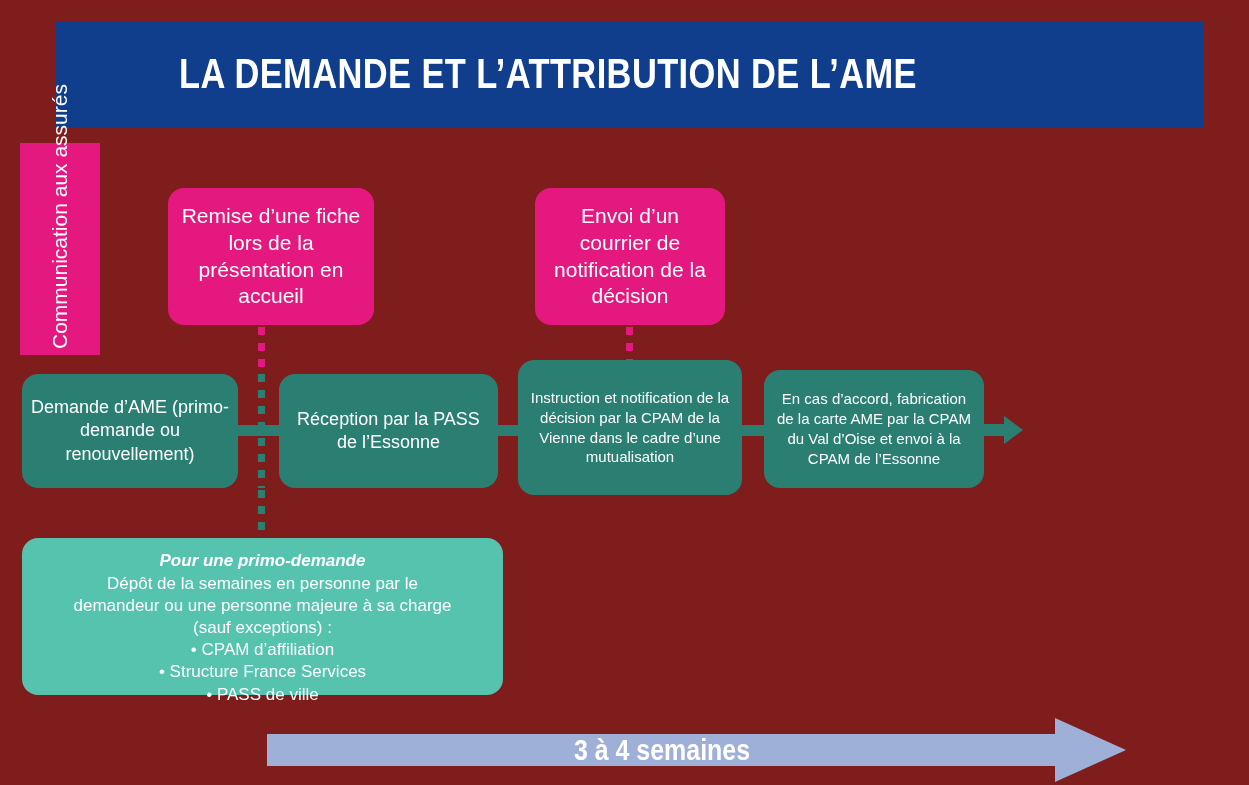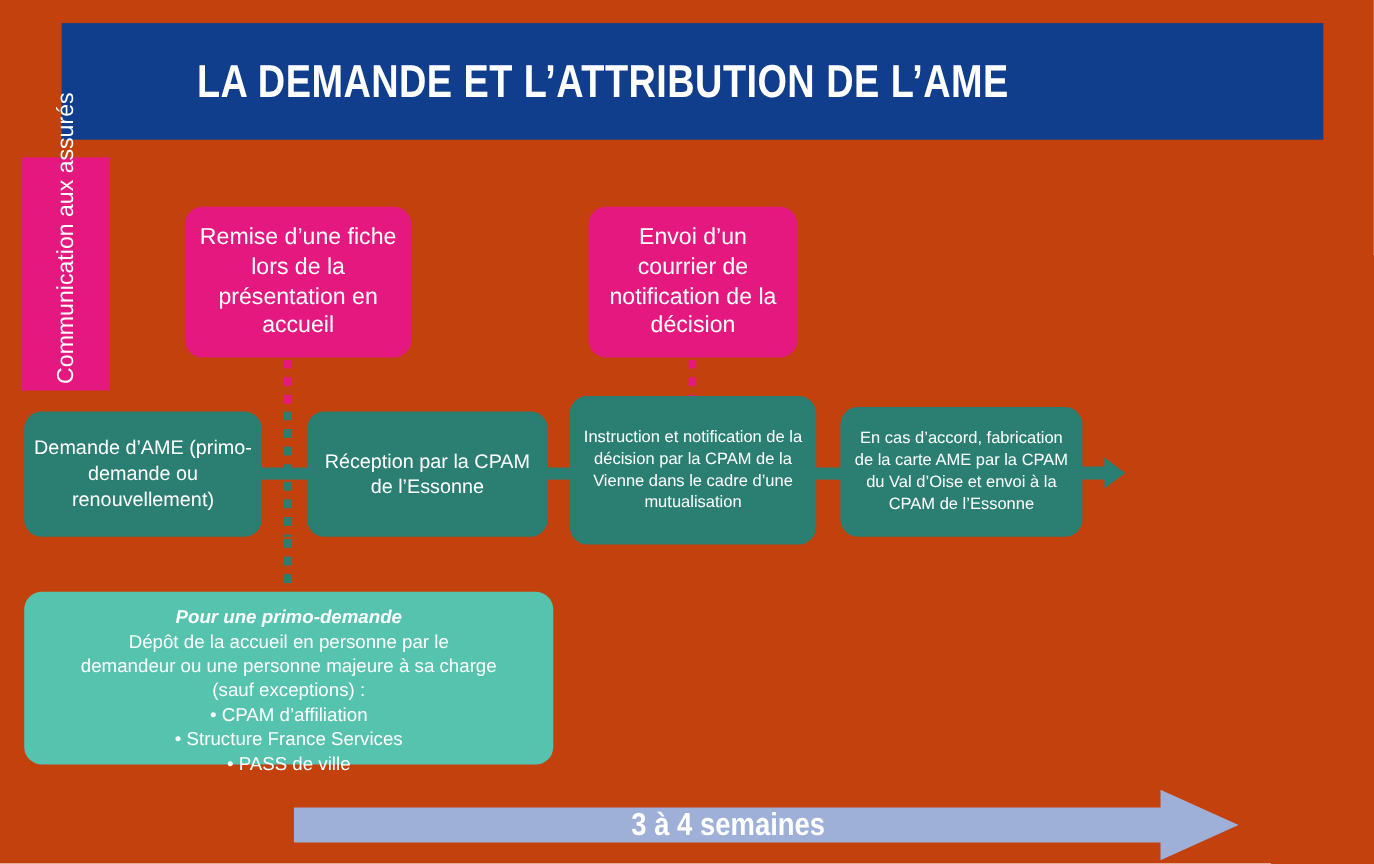--- a/index.html
+++ b/index.html
@@ -7,21 +7,21 @@
     padding: 0;
     background: #ffffff;
   }
   body {
     font-family: "Liberation Sans", sans-serif;
   }
   #canvas {
     position: relative;
     width: 1249px;
     height: 785px;
-    background: #c2410c;
+    background: #7f1d1d;
     overflow: hidden;
   }
 
   
   .title-banner {
     position: absolute;
     left: 56px;
     top: 21px;
     width: 1147px;
     height: 106px;
@@ -192,21 +192,21 @@
 
   <div class="dotline dot-pink" style="left:626px; top:327px; height:33px;"></div>
 
   <div class="rbox green-box" style="left:22px; top:374px; width:216px; height:114px;">
     <div class="inner">Demande d’AME (primo-demande ou renouvellement)</div>
   </div>
 
   <div class="conn-bar" style="left:236px; top:425px; width:48px;"></div>
 
   <div class="rbox green-box" style="left:279px; top:374px; width:219px; height:114px;">
-    <div class="inner">Réception par la CPAM de l’Essonne</div>
+    <div class="inner">Réception par la PASS de l’Essonne</div>
   </div>
 
   <div class="conn-bar" style="left:496px; top:425px; width:28px;"></div>
 
   <div class="rbox green-box small" style="left:518px; top:360px; width:224px; height:135px;">
     <div class="inner">Instruction et notification de la décision par la CPAM de la Vienne dans le cadre d’une mutualisation</div>
   </div>
 
   <div class="conn-bar" style="left:740px; top:425px; width:30px;"></div>
 
@@ -217,21 +217,21 @@
   <div class="conn-arrow" style="left:982px; top:415px; width:42px;">
     <svg width="42" height="30" viewBox="0 0 42 30">
       <polygon points="0,9 22,9 22,1 41,15 22,29 22,21 0,21" fill="#2A7F72"></polygon>
     </svg>
   </div>
 
 
   <div class="rbox teal-box" style="left:22px; top:538px; width:481px; height:157px;">
     <div class="inner">
       <span class="teal-title">Pour une primo-demande</span>
-      <span class="teal-line">Dépôt de la accueil en personne par le</span>
+      <span class="teal-line">Dépôt de la semaines en personne par le</span>
       <span class="teal-line">demandeur ou une personne majeure à sa charge</span>
       <span class="teal-line">(sauf exceptions) :</span>
       <span class="teal-bullet">•   CPAM d’affiliation</span>
       <span class="teal-bullet">•   Structure France Services</span>
       <span class="teal-bullet">•   PASS de ville</span>
     </div>
   </div>
 
   <div class="duration-arrow">
     <svg width="860" height="64" viewBox="0 0 860 64">

